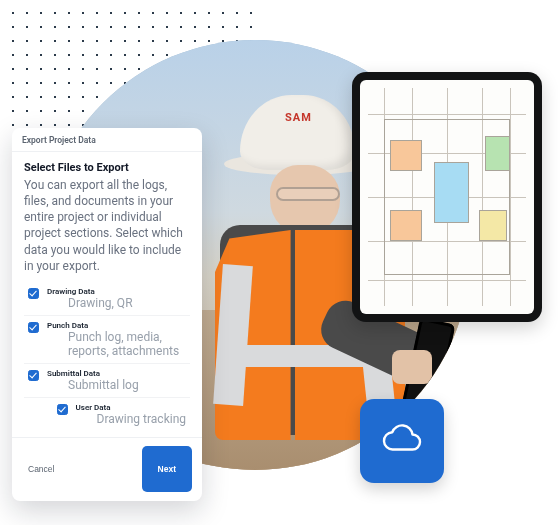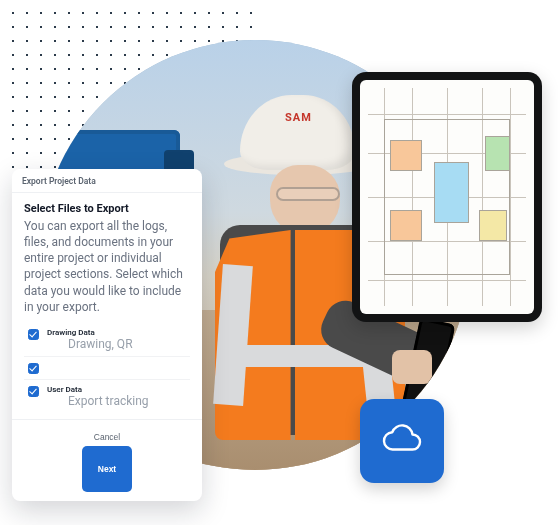--- a/index.html
+++ b/index.html
@@ -153,35 +153,35 @@
     padding:7px 10px 6px; border-bottom:1px solid #eef0f3;
     font-size:8.5px; color:#5b6470; font-weight:600;
   }
   .dlg-body{ padding:9px 12px 6px; }
   .dlg-title{ font-size:11px; font-weight:700; color:#121826; margin-bottom:3px;}
   .dlg-sub{ font-size:12px; line-height:1.35; color:#6a7280; margin-bottom:8px;}
   .opt{
     display:flex; align-items:flex-start; gap:8px;
     padding:5px 4px; border-bottom:1px solid #f1f2f4;
   }
-  .opt:last-child{ border-bottom:none; }
+  .opt:last-child{ border-bottom:none;justify-content:flex-end; }
   .chk{
     width:11px; height:11px; border:1.4px solid #1f6bd0; border-radius:2.5px;
     background:#1f6bd0; position:relative; flex-shrink:0; margin-top:1px;
   }
   .chk::after{
     content:""; position:absolute; left:2px; top:-0.5px; width:3px; height:6px;
     border:solid #fff; border-width:0 1.6px 1.6px 0; transform:rotate(42deg);
   }
   .opt-text{ display:flex; flex-direction:column; }
   .opt-label{ font-size:8px; font-weight:600; color:#1a2330;}
   .opt-desc{ font-size:12px; color:#98a0ab;padding-left:21px; }
   .dlg-footer{
     display:flex; justify-content:space-between; align-items:center;
-    padding:8px 10px 9px; border-top:1px solid #eef0f3;flex-direction:column;
+    padding:8px 10px 9px; border-top:1px solid #eef0f3;
   }
   .btn-cancel{
     background:transparent; border:none; font-size:8.5px; color:#5b6470;
     cursor:pointer; padding:4px 6px;
   }
   .btn-next{
     background:#1f6bd0; color:#fff; border:none; border-radius:5px;
     font-size:8.5px; font-weight:600; padding:18px 16px; cursor:pointer;
   }
 </style>
@@ -251,26 +251,37 @@
 
     <div class="opt">
       <span class="chk"></span>
       <span class="opt-text">
         <span class="opt-label">Drawing Data</span>
         <span class="opt-desc">Drawing, QR</span>
       </span>
     </div>
     <div class="opt">
       <span class="chk"></span>
+      <span class="opt-text">
+        <span class="opt-label">Punch Data</span>
+        <span class="opt-desc">Punch log, media, reports, attachments</span>
+      </span>
+    </div>
+    <div class="opt">
+      <span class="chk"></span>
+      <span class="opt-text">
+        <span class="opt-label">Submittal Data</span>
+        <span class="opt-desc">Submittal log</span>
+      </span>
     </div>
     <div class="opt">
       <span class="chk"></span>
       <span class="opt-text">
         <span class="opt-label">User Data</span>
-        <span class="opt-desc">Export tracking</span>
+        <span class="opt-desc">Drawing tracking</span>
       </span>
     </div>
   </div>
   <div class="dlg-footer">
     <button class="btn-cancel">Cancel</button>
     <button class="btn-next">Next</button>
   </div>
 </div>
 
 </body></html>

